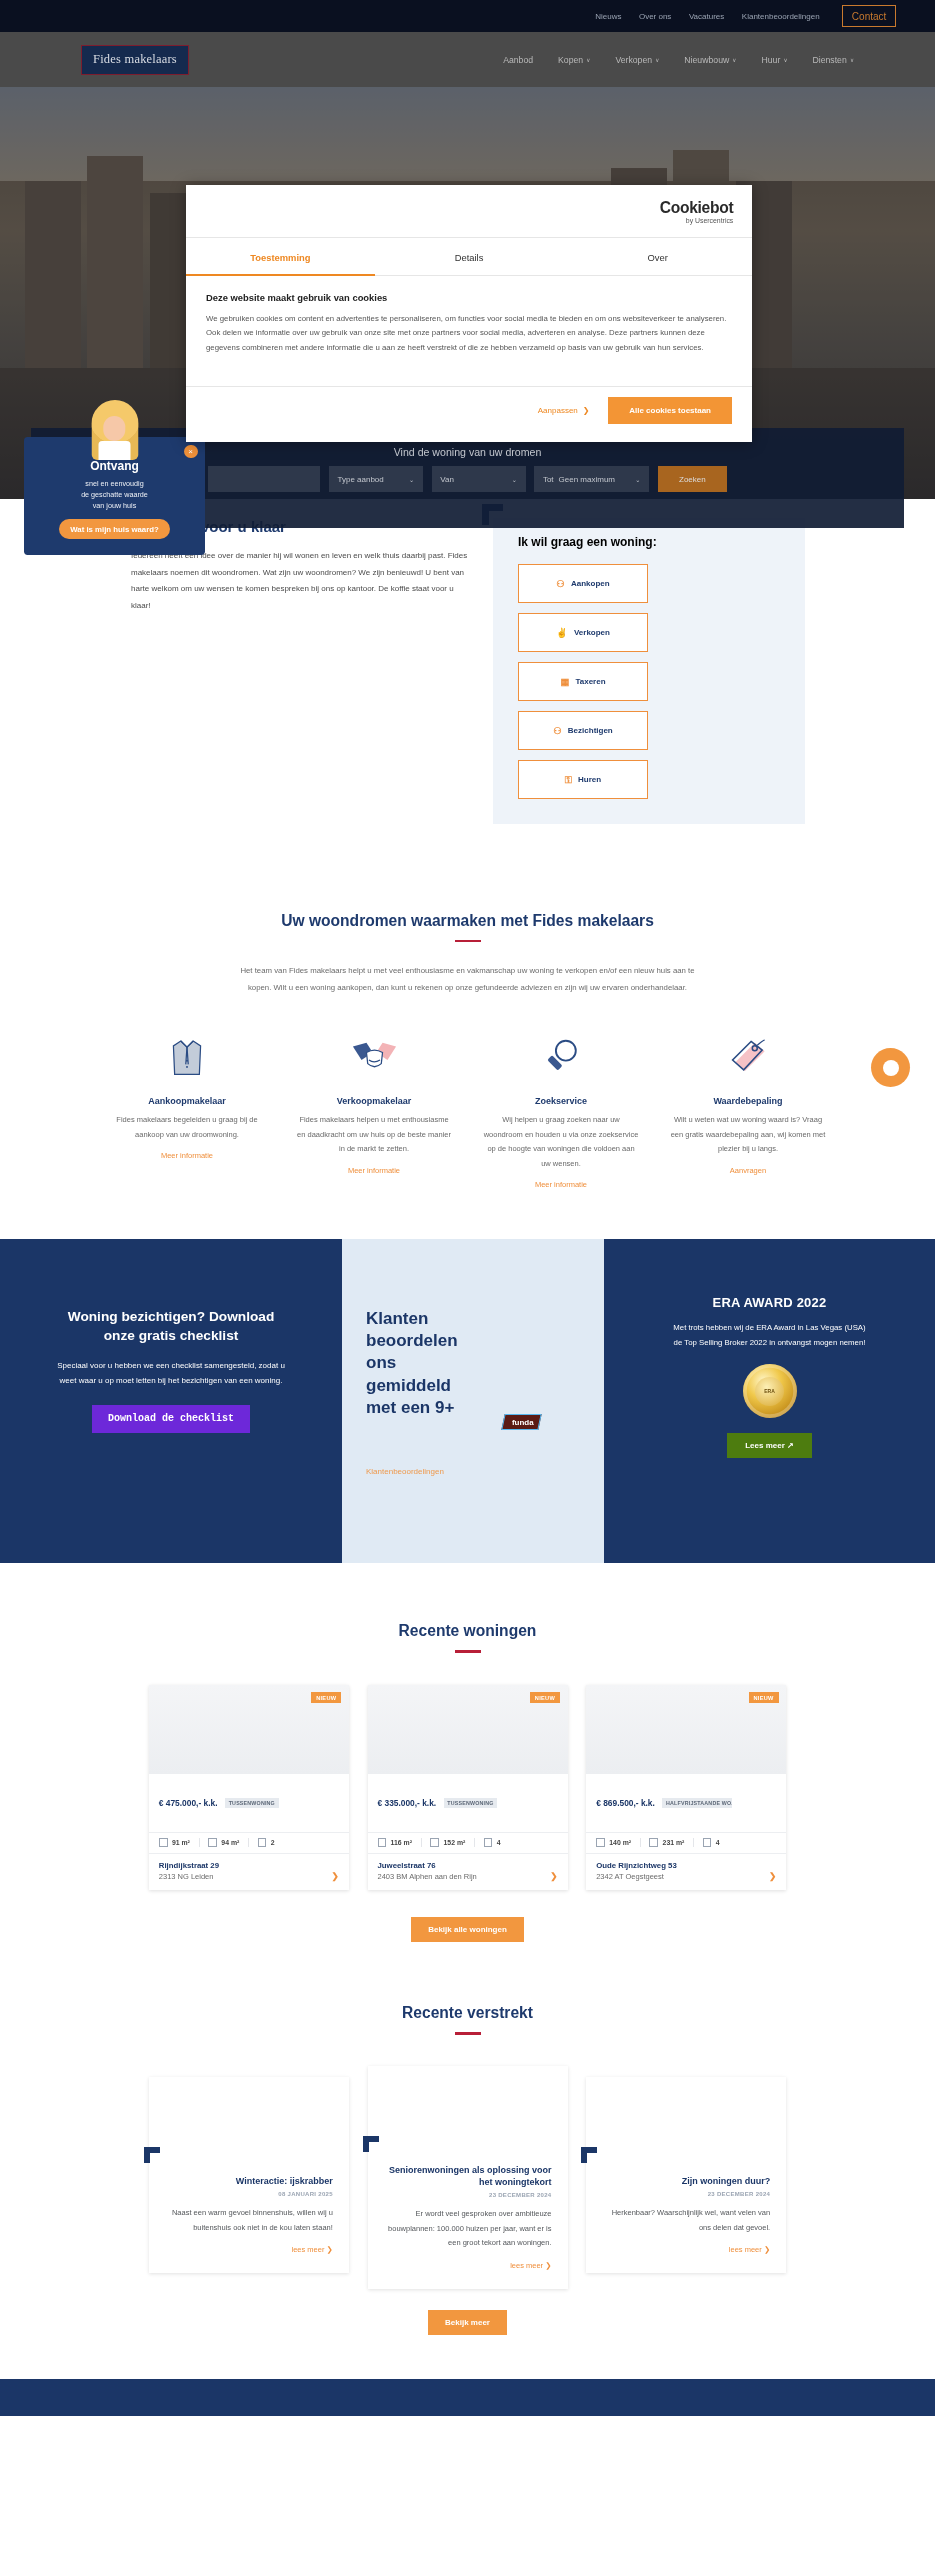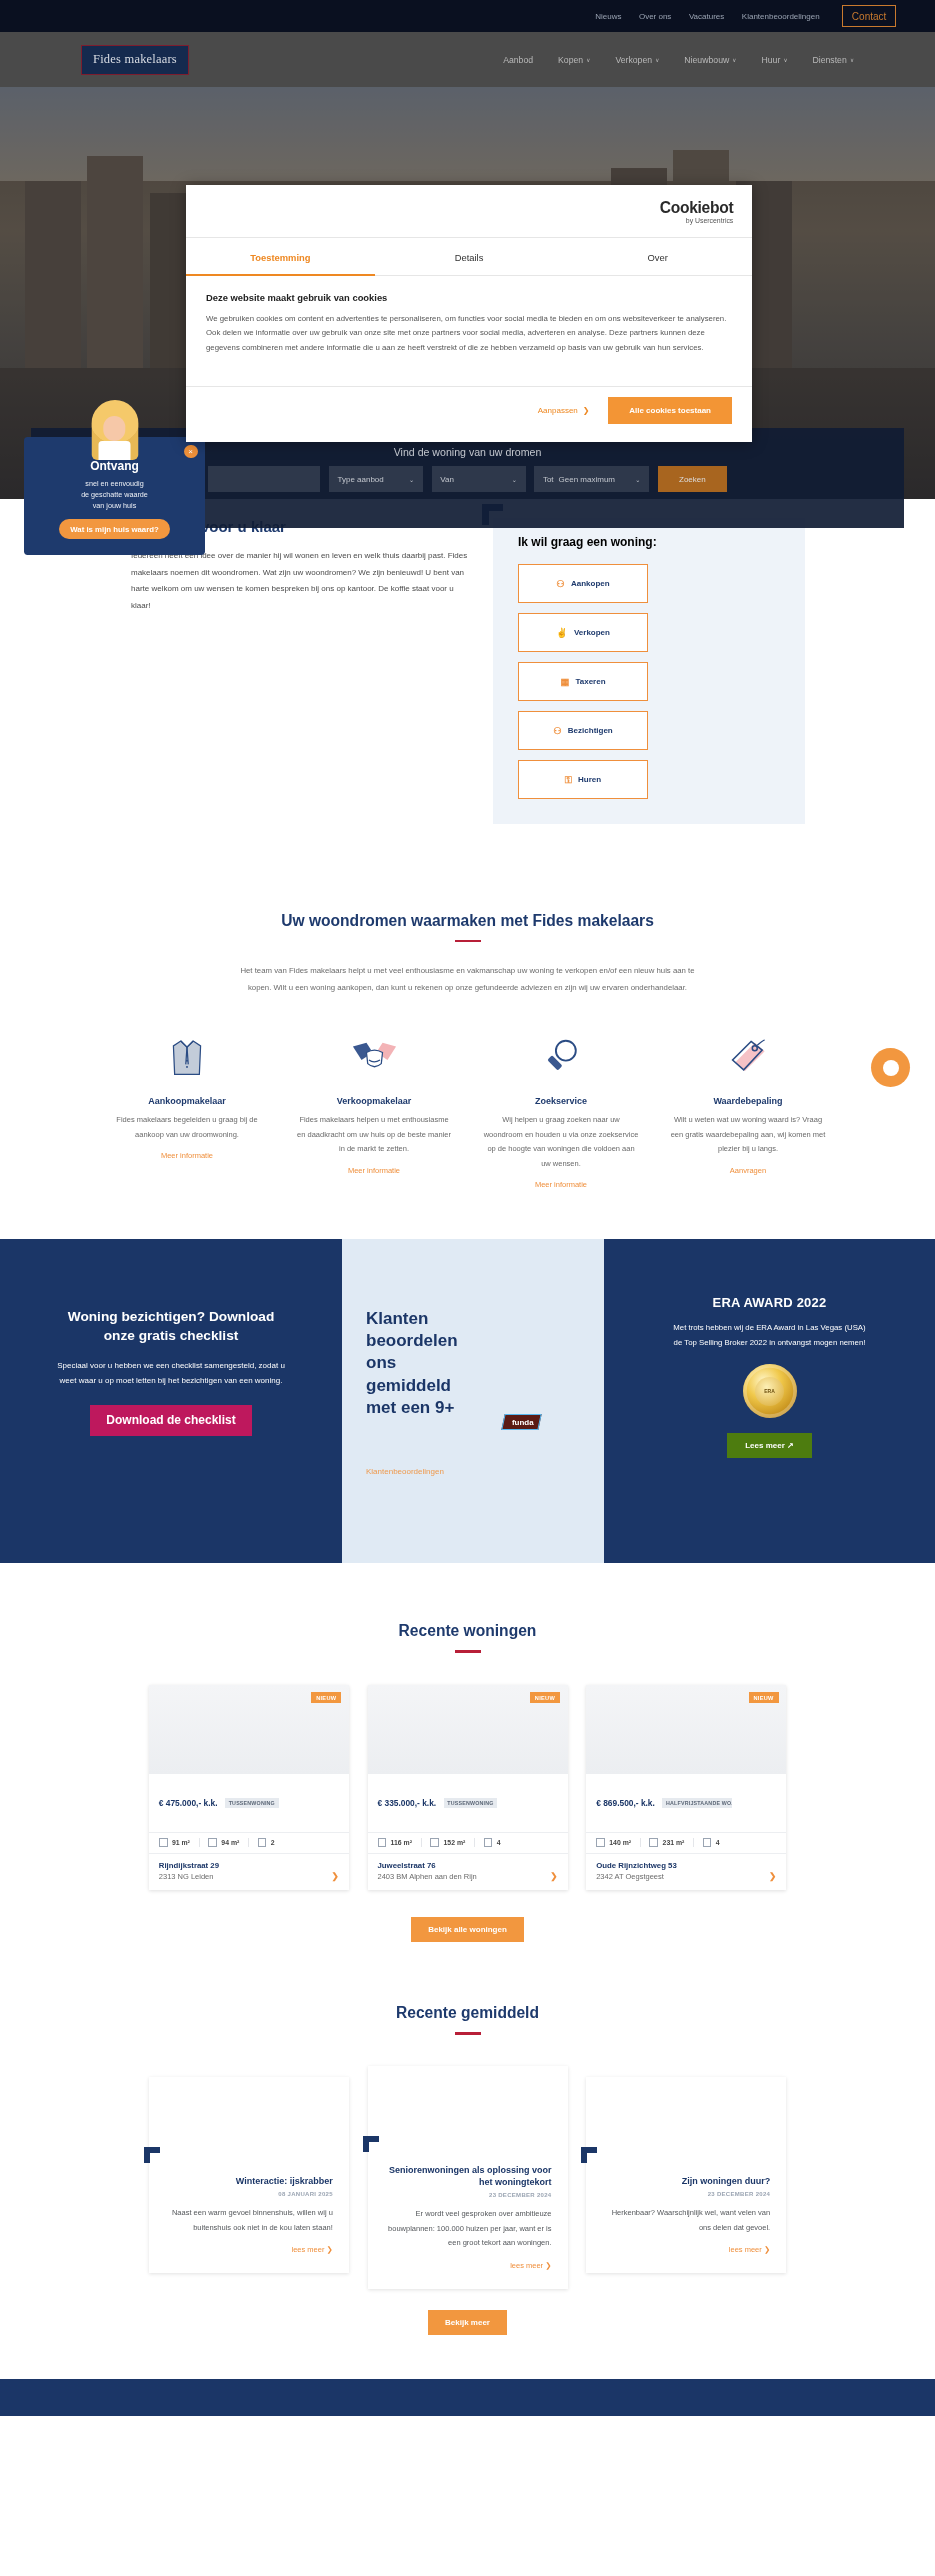--- a/index.html
+++ b/index.html
@@ -140,21 +140,21 @@
   .svc { width: 187px; padding: 0 16px; }
   .svc .art { height: 49px; display:flex;align-items:center;justify-content:center; }
   .svc h4 { font-size:9px; color:#1e3a6d; margin: 13.7px 0 7.5px; }
   .svc p { font-size:7.5px; color:#6a6a6a; line-height:1.95; }
   .svc a { display:inline-block; margin-top: 8.7px; color:#ef8f3c; font-size:7.5px; text-decoration:none; }
   
   .banners { display:flex; margin-top: 50px; height: 324px; }
   .ban1 { width: 342px; background:#1b3667; color:#fff; text-align:center; padding: 69px 55px 0; }
   .ban1 h3 { font-size:13.7px; line-height:1.35; font-weight:bold; }
   .ban1 p { font-size:8px; line-height:1.85; margin-top:13.7px; }
-  .ban1 .cta { display:inline-block; margin-top:16px; background:#be185d; color:#fff; font-weight:bold; font-size:12px; padding:8.7px 16px; cursor:pointer; }
+  .ban1 .cta { display:inline-block; margin-top:16px; background:#6d28d9; color:#fff; font-weight:bold; font-size:10px; padding:8.7px 16px; cursor:pointer;font-family:Liberation Mono, monospace; }
   .ban2 { width: 262px; background:#e0eaf4; padding: 69px 0 0 24px; position:relative;}
   .ban2 h3 { font-size:17px; color:#1b3667; font-weight:bold; line-height:1.3; width: 109px;}
   .ban2 a { color:#ef9a4d; font-size:8px; text-decoration:none; position:absolute; bottom:87px; left:24px;}
   .funda { position:absolute; left:161px; top:175px; }
   .funda .tag { background:#5b1b14; color:#fff; font-size:8px; font-weight:bold; padding:2.5px 6.2px 2.5px 7.5px; border:1.2px solid #55b7ef; transform: skewX(-12deg);}
   .funda .tag span { display:inline-block; transform: skewX(12deg); }
   .ban3 { flex:1; background:#1b3667; color:#fff; text-align:center; padding: 56px 69px 0; }
   .ban3 h3 { font-size:13px; font-weight:bold; letter-spacing:0.2px;}
   .ban3 p { font-size:7.8px; line-height:1.85; margin-top:11.2px; }
   .medal { width:54px;height:54px;border-radius:50%;margin: 13.7px auto 0;
@@ -522,21 +522,21 @@
         <div class="l2">2342 AT Oegstgeest</div>
         <div class="arrow">❯</div>
       </div>
     </div>
 
   </div>
   <div class="btn-orange">Bekijk alle woningen</div>
 </div>
 
 <div class="articles">
-  <div class="sec-title">Recente gemiddeld</div>
+  <div class="sec-title">Recente verstrekt</div>
   <div class="sec-rule"></div>
   <div class="acards">
 
     <div class="acard" style="margin-top:11.2px;">
       <div class="aphoto"></div>
       <div class="acorner"></div>
       <div class="abody">
         <h4>Winteractie: ijskrabber</h4>
         <div class="date">08 JANUARI 2025</div>
         <p>Naast een warm gevoel binnenshuis, willen wij u buitenshuis ook niet in de kou laten staan!</p>

